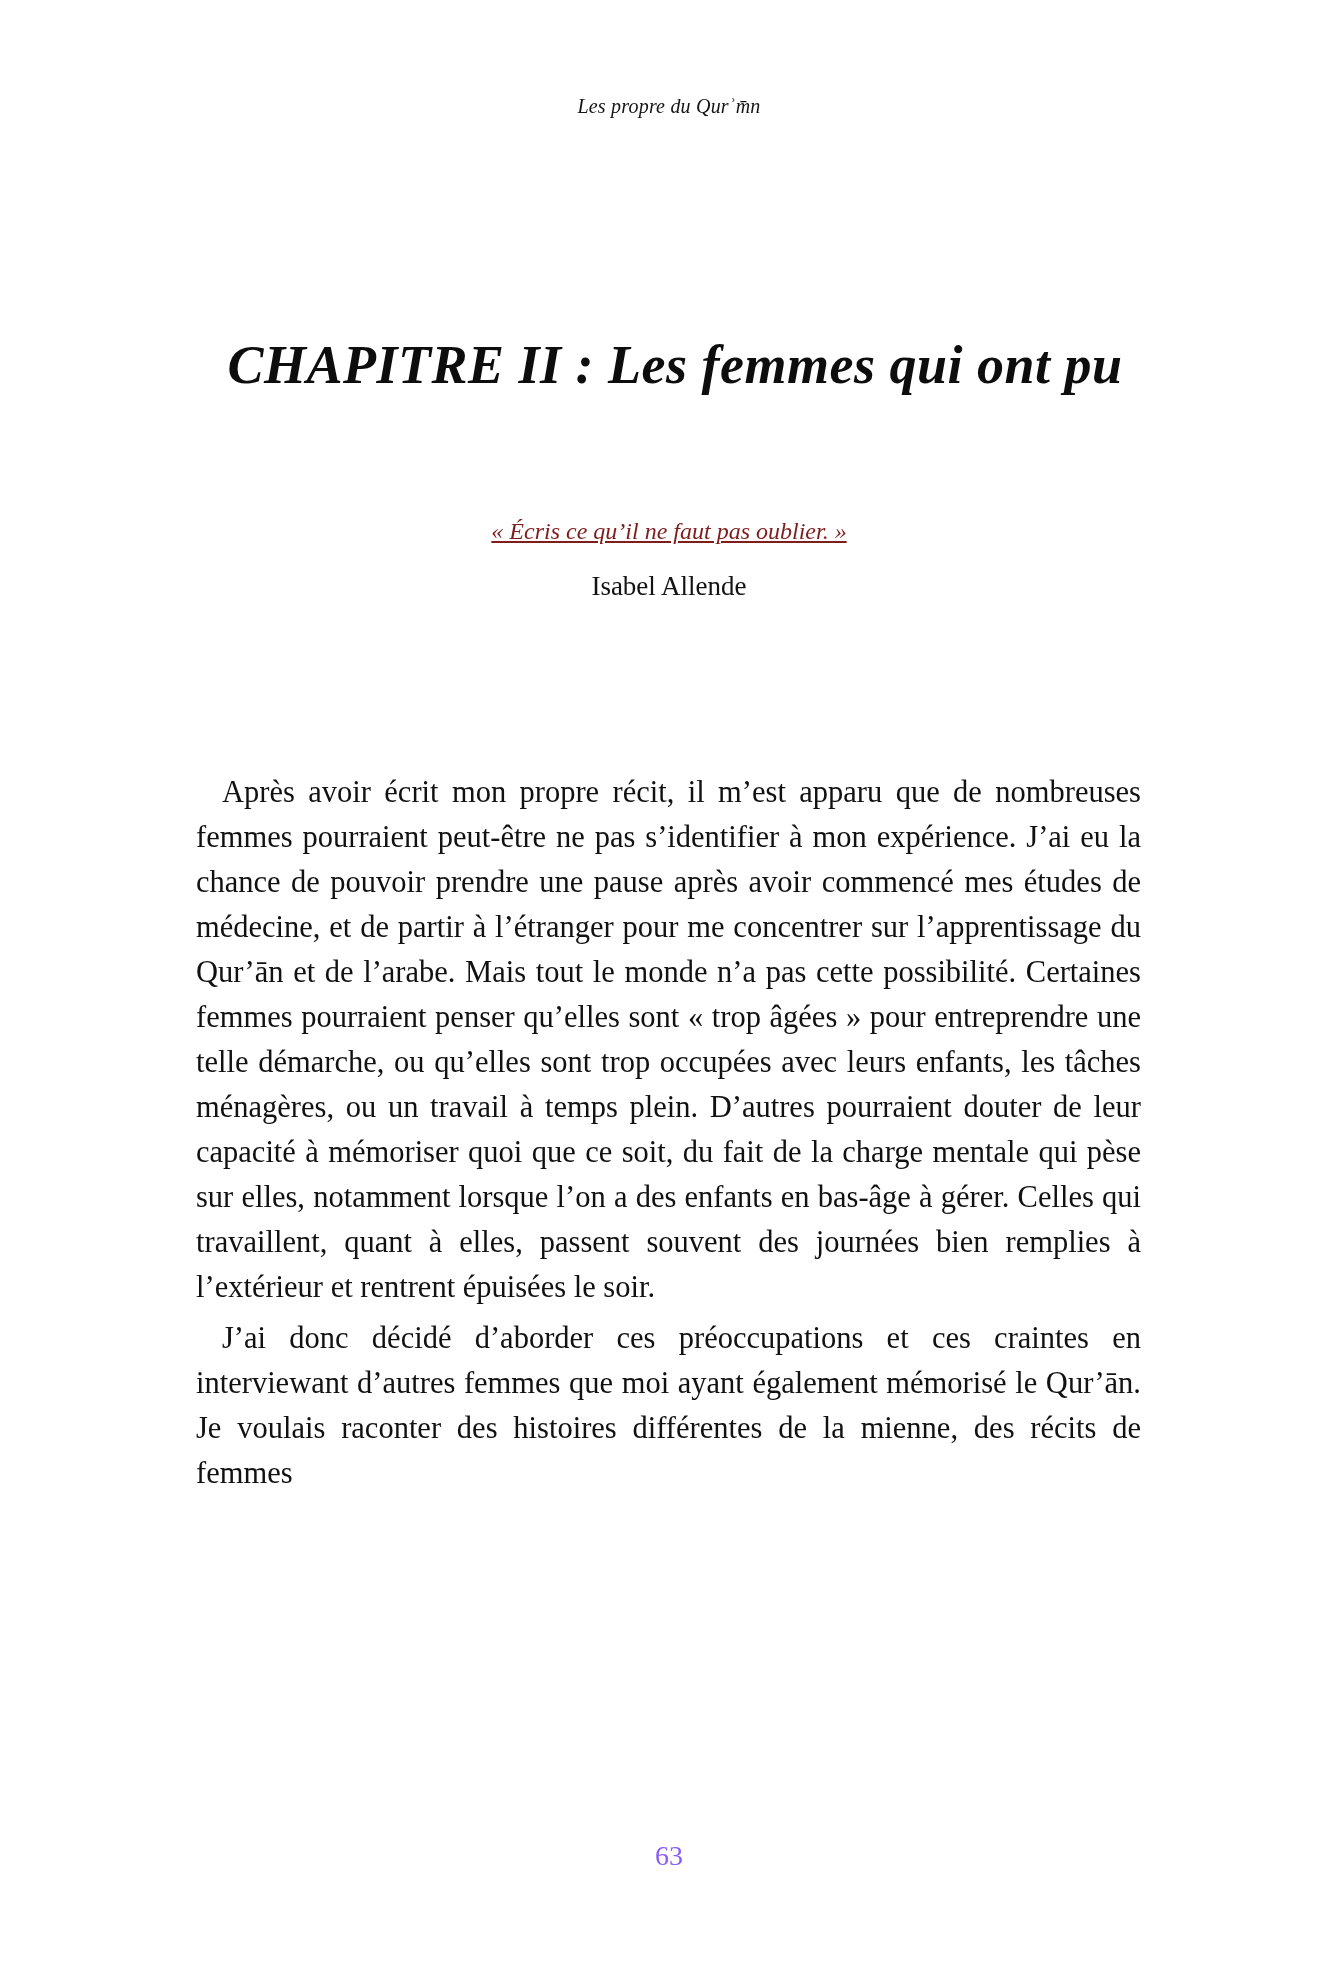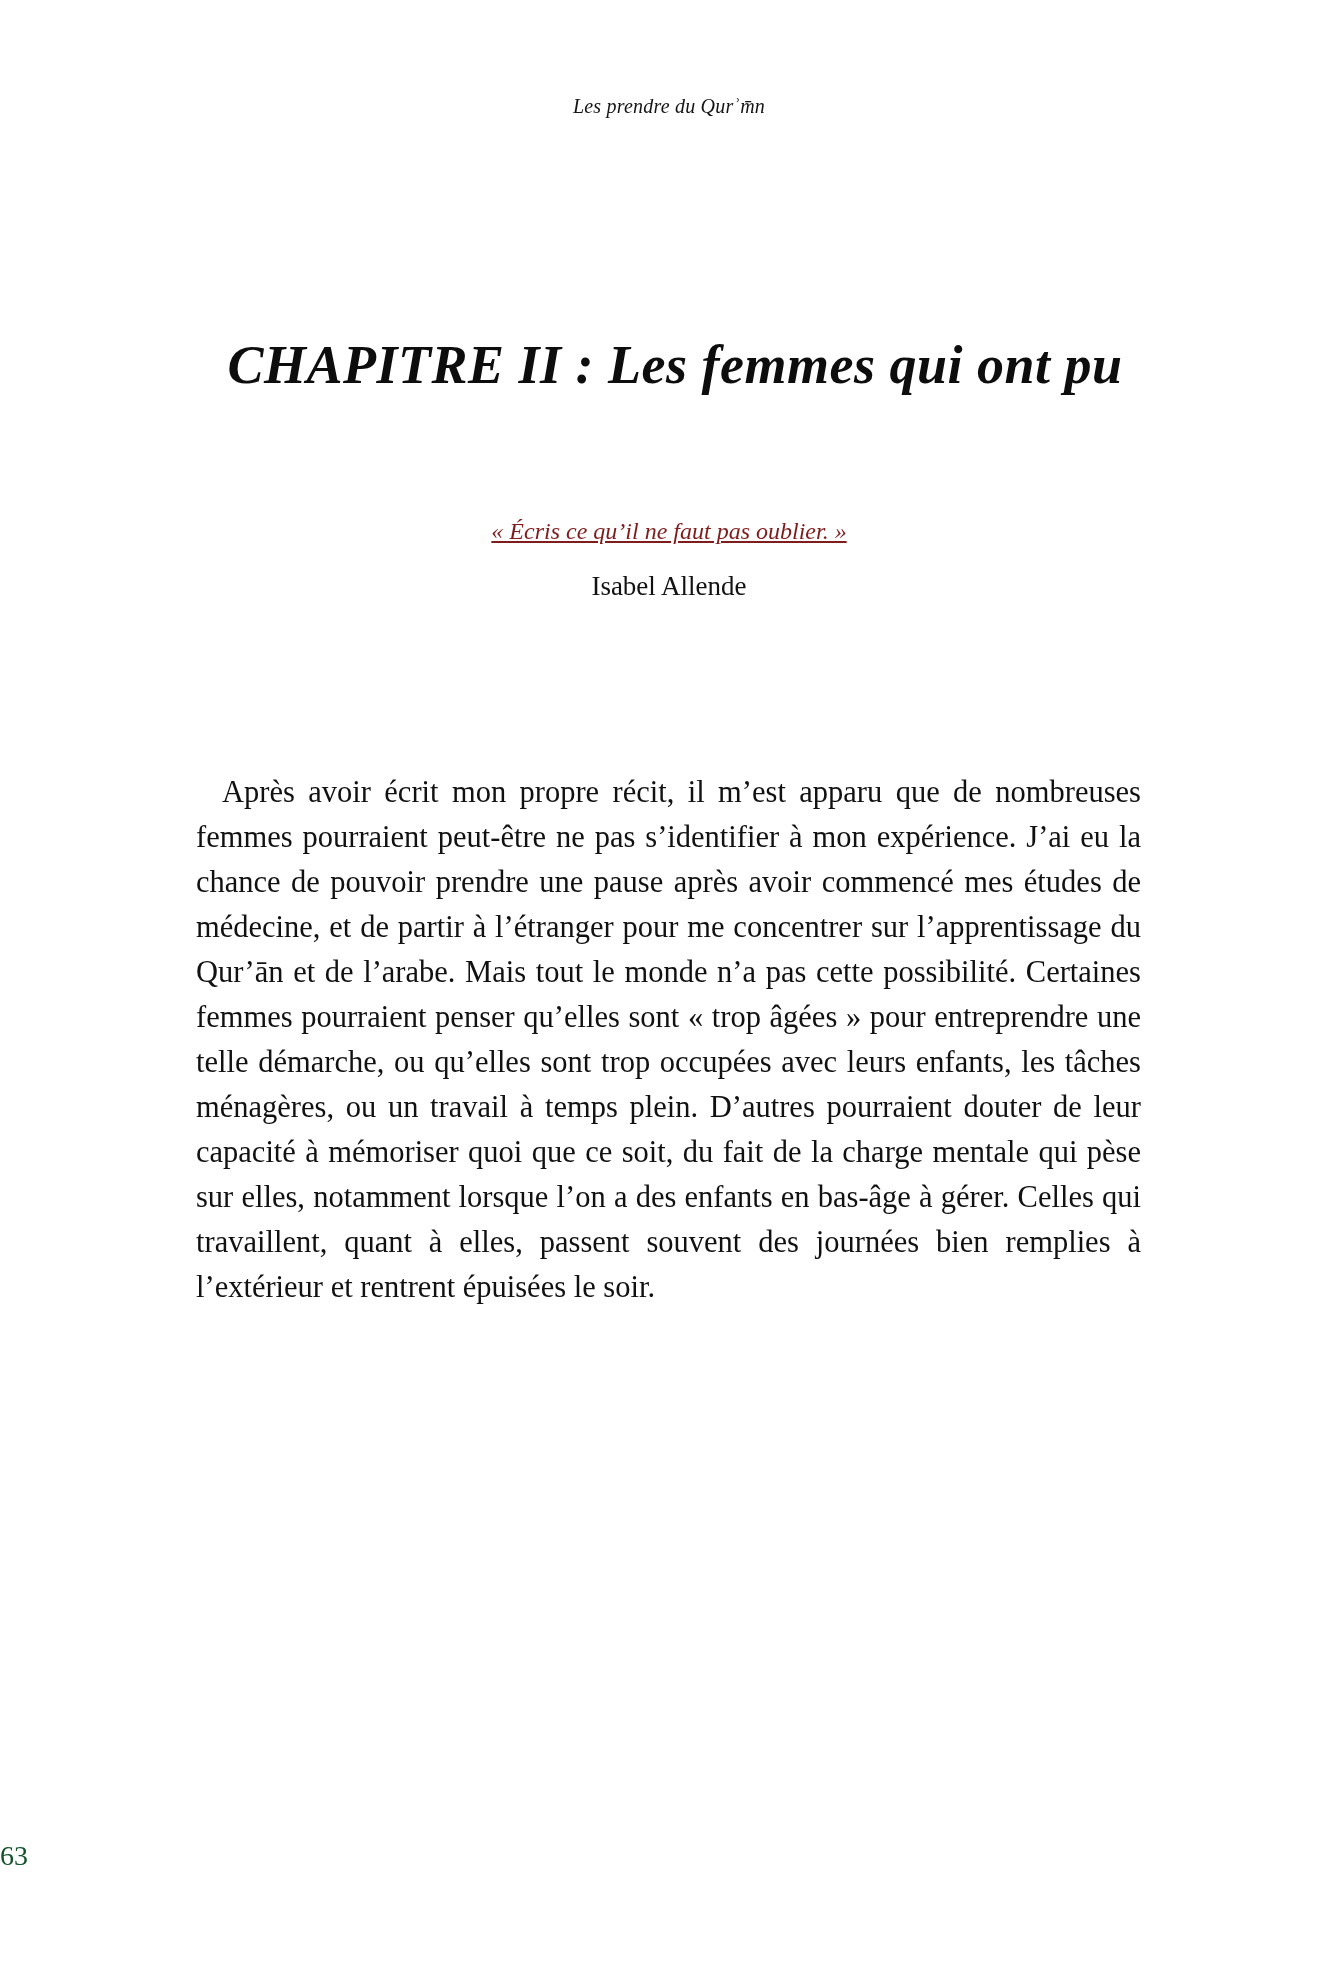--- a/index.html
+++ b/index.html
@@ -93,37 +93,39 @@
 
   .body-text p:last-child {
     margin-bottom: 0;
   }
 
   .folio {
     position: absolute;
     bottom: 92px;
     left: 0;
     width: 1338px;
+    text-align: center;
     font-size: 28px;
-    color: #14532d;
+    color: #8b5cf6;
   }
 </style>
 </head>
 <body>
 
 <div class="page">
 
-  <div class="running-head">Les prendre du Qurʾm̄n</div>
+  <div class="running-head">Les propre du Qurʾm̄n</div>
 
   <h1 class="chapter-title">CHAPITRE II : Les femmes qui ont pu</h1>
 
   <div class="epigraph">
     <div class="epigraph-quote">« Écris ce qu’il ne faut pas oublier. »</div>
     <div class="epigraph-author">Isabel Allende</div>
   </div>
 
   <div class="body-text">
     <p>Après avoir écrit mon propre récit, il m’est apparu que de nombreuses femmes pourraient peut-être ne pas s’identifier à mon expérience. J’ai eu la chance de pouvoir prendre une pause après avoir commencé mes études de médecine, et de partir à l’étranger pour me concentrer sur l’apprentissage du Qur’ān et de l’arabe. Mais tout le monde n’a pas cette possibilité. Certaines femmes pourraient penser qu’elles sont « trop âgées » pour entreprendre une telle démarche, ou qu’elles sont trop occupées avec leurs enfants, les tâches ménagères, ou un travail à temps plein. D’autres pourraient douter de leur capacité à mémoriser quoi que ce soit, du fait de la charge mentale qui pèse sur elles, notamment lorsque l’on a des enfants en bas-âge à gérer. Celles qui travaillent, quant à elles, passent souvent des journées bien remplies à l’extérieur et rentrent épuisées le soir.</p>
+    <p>J’ai donc décidé d’aborder ces préoccupations et ces craintes en interviewant d’autres femmes que moi ayant également mémorisé le Qur’ān. Je voulais raconter des histoires différentes de la mienne, des récits de femmes</p>
   </div>
 
   <div class="folio">63</div>
 
 </div>
 
 </body></html>

